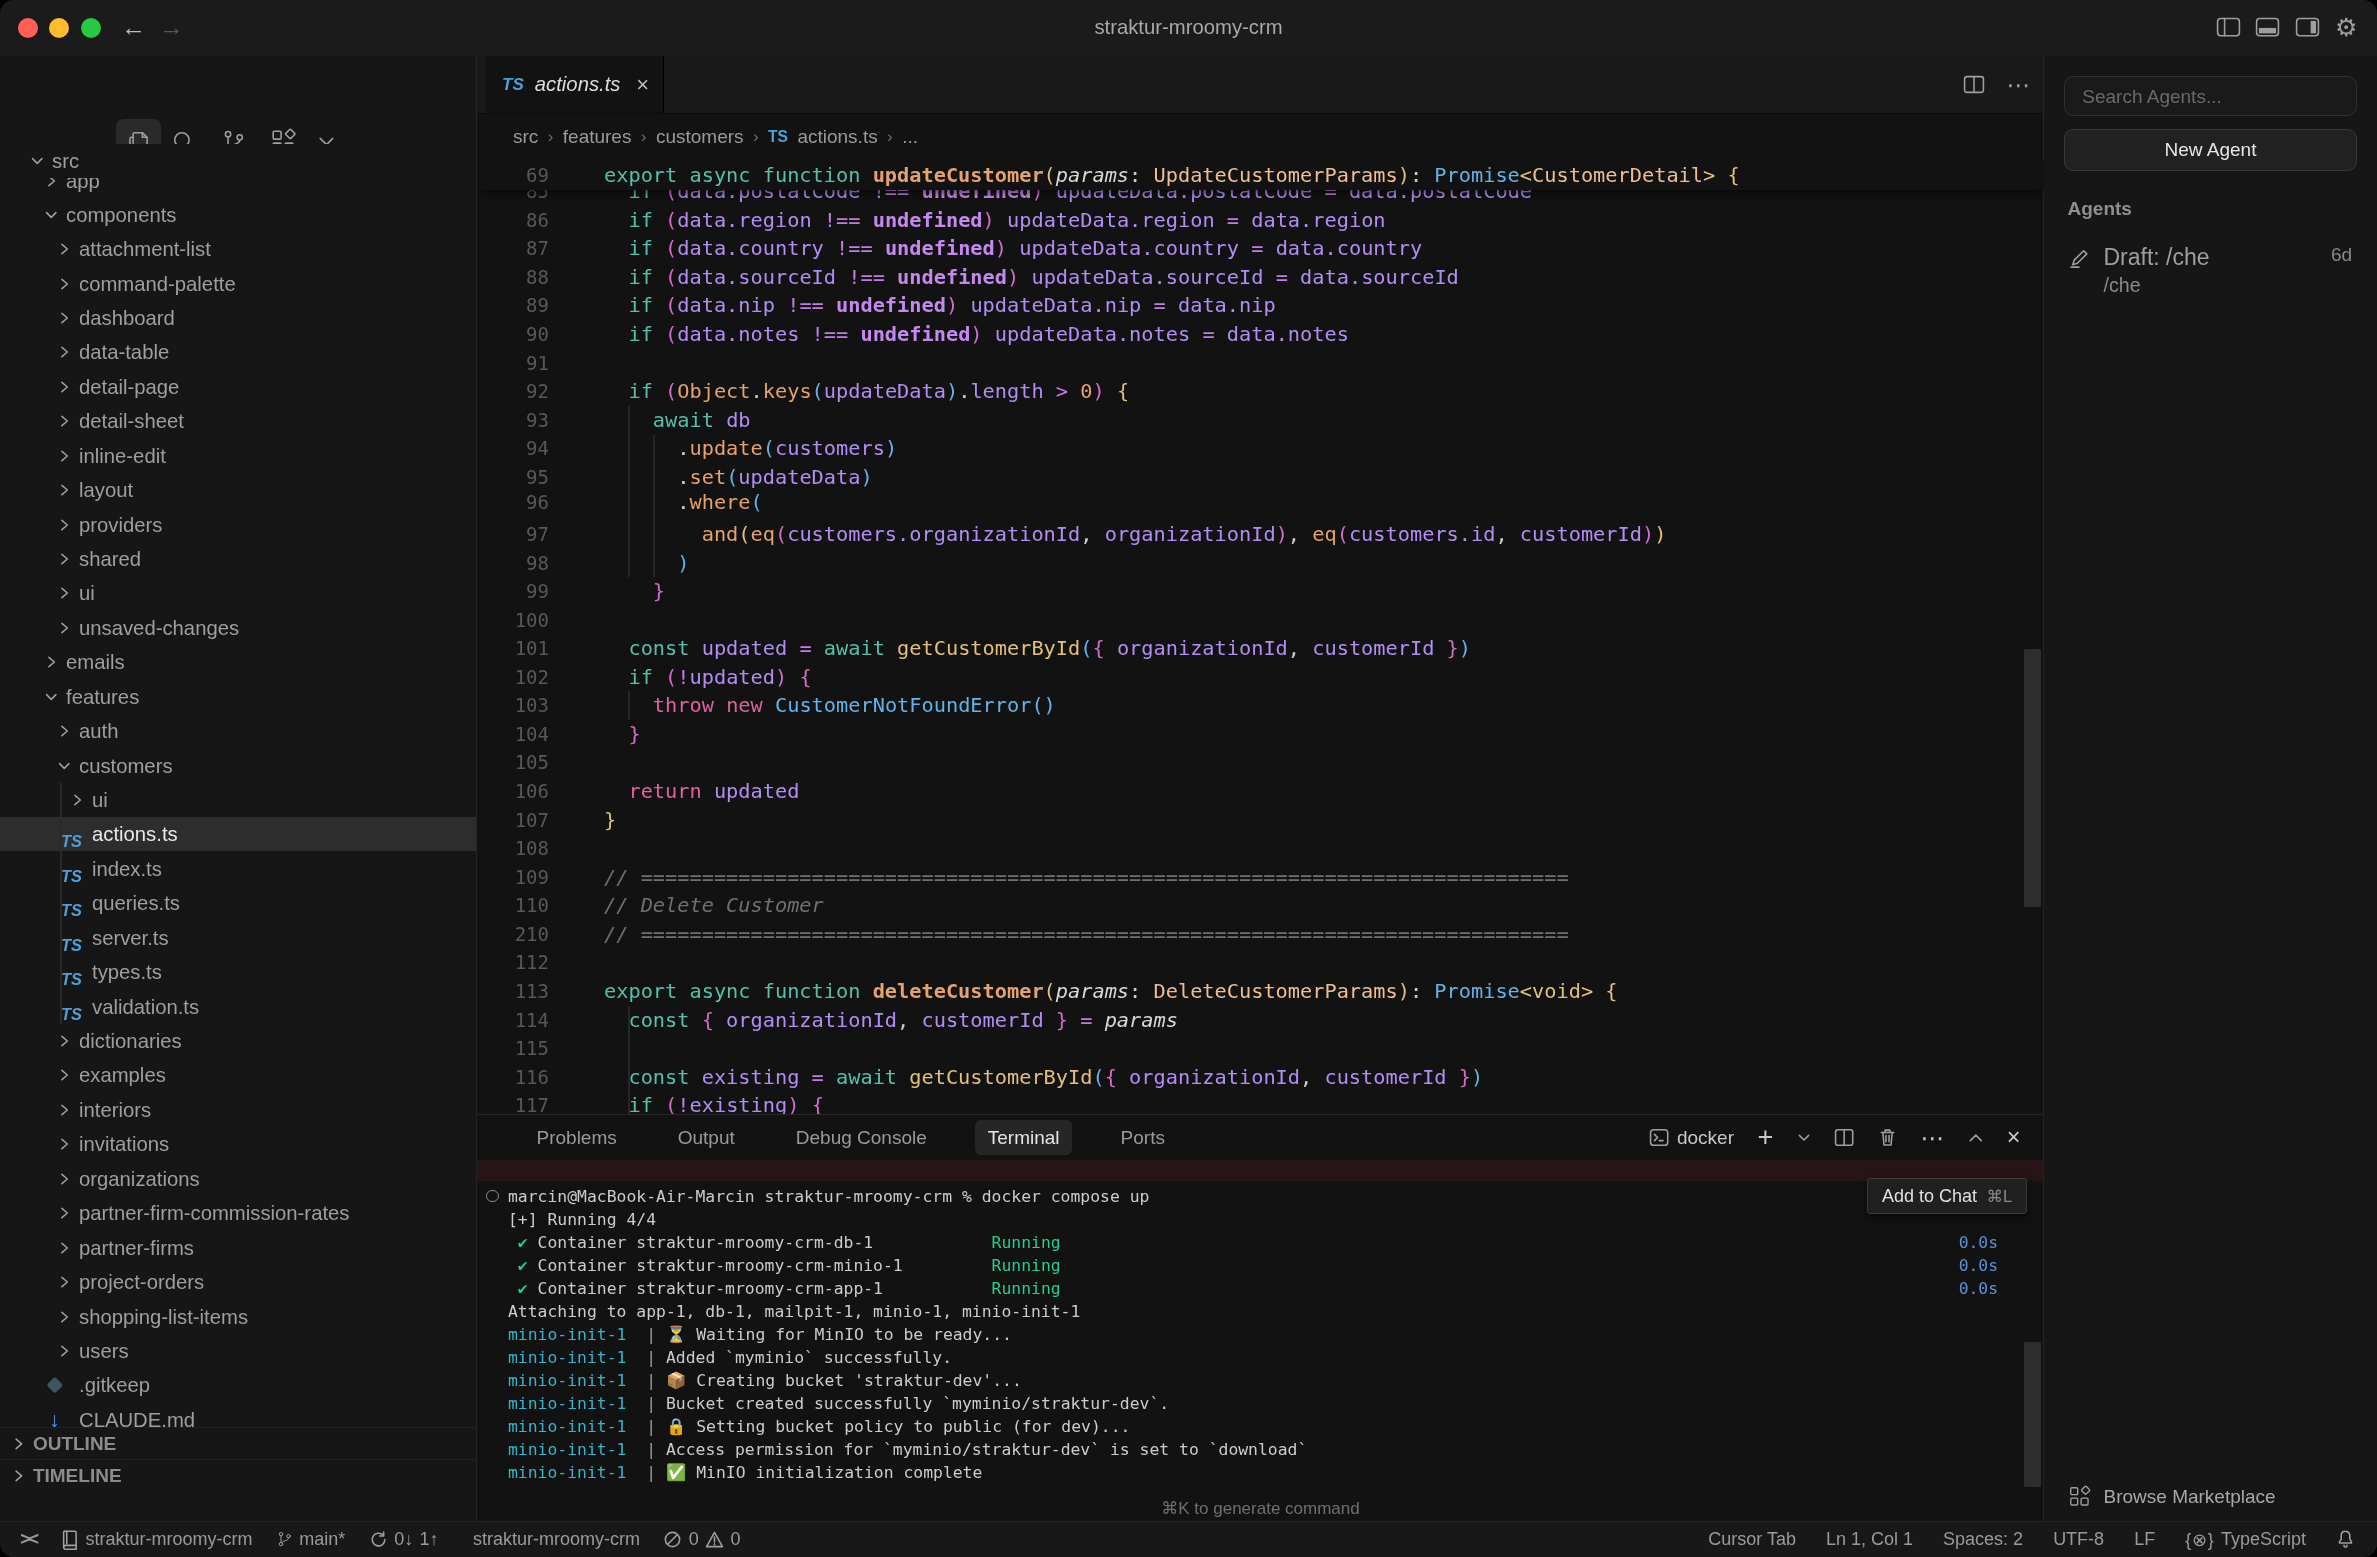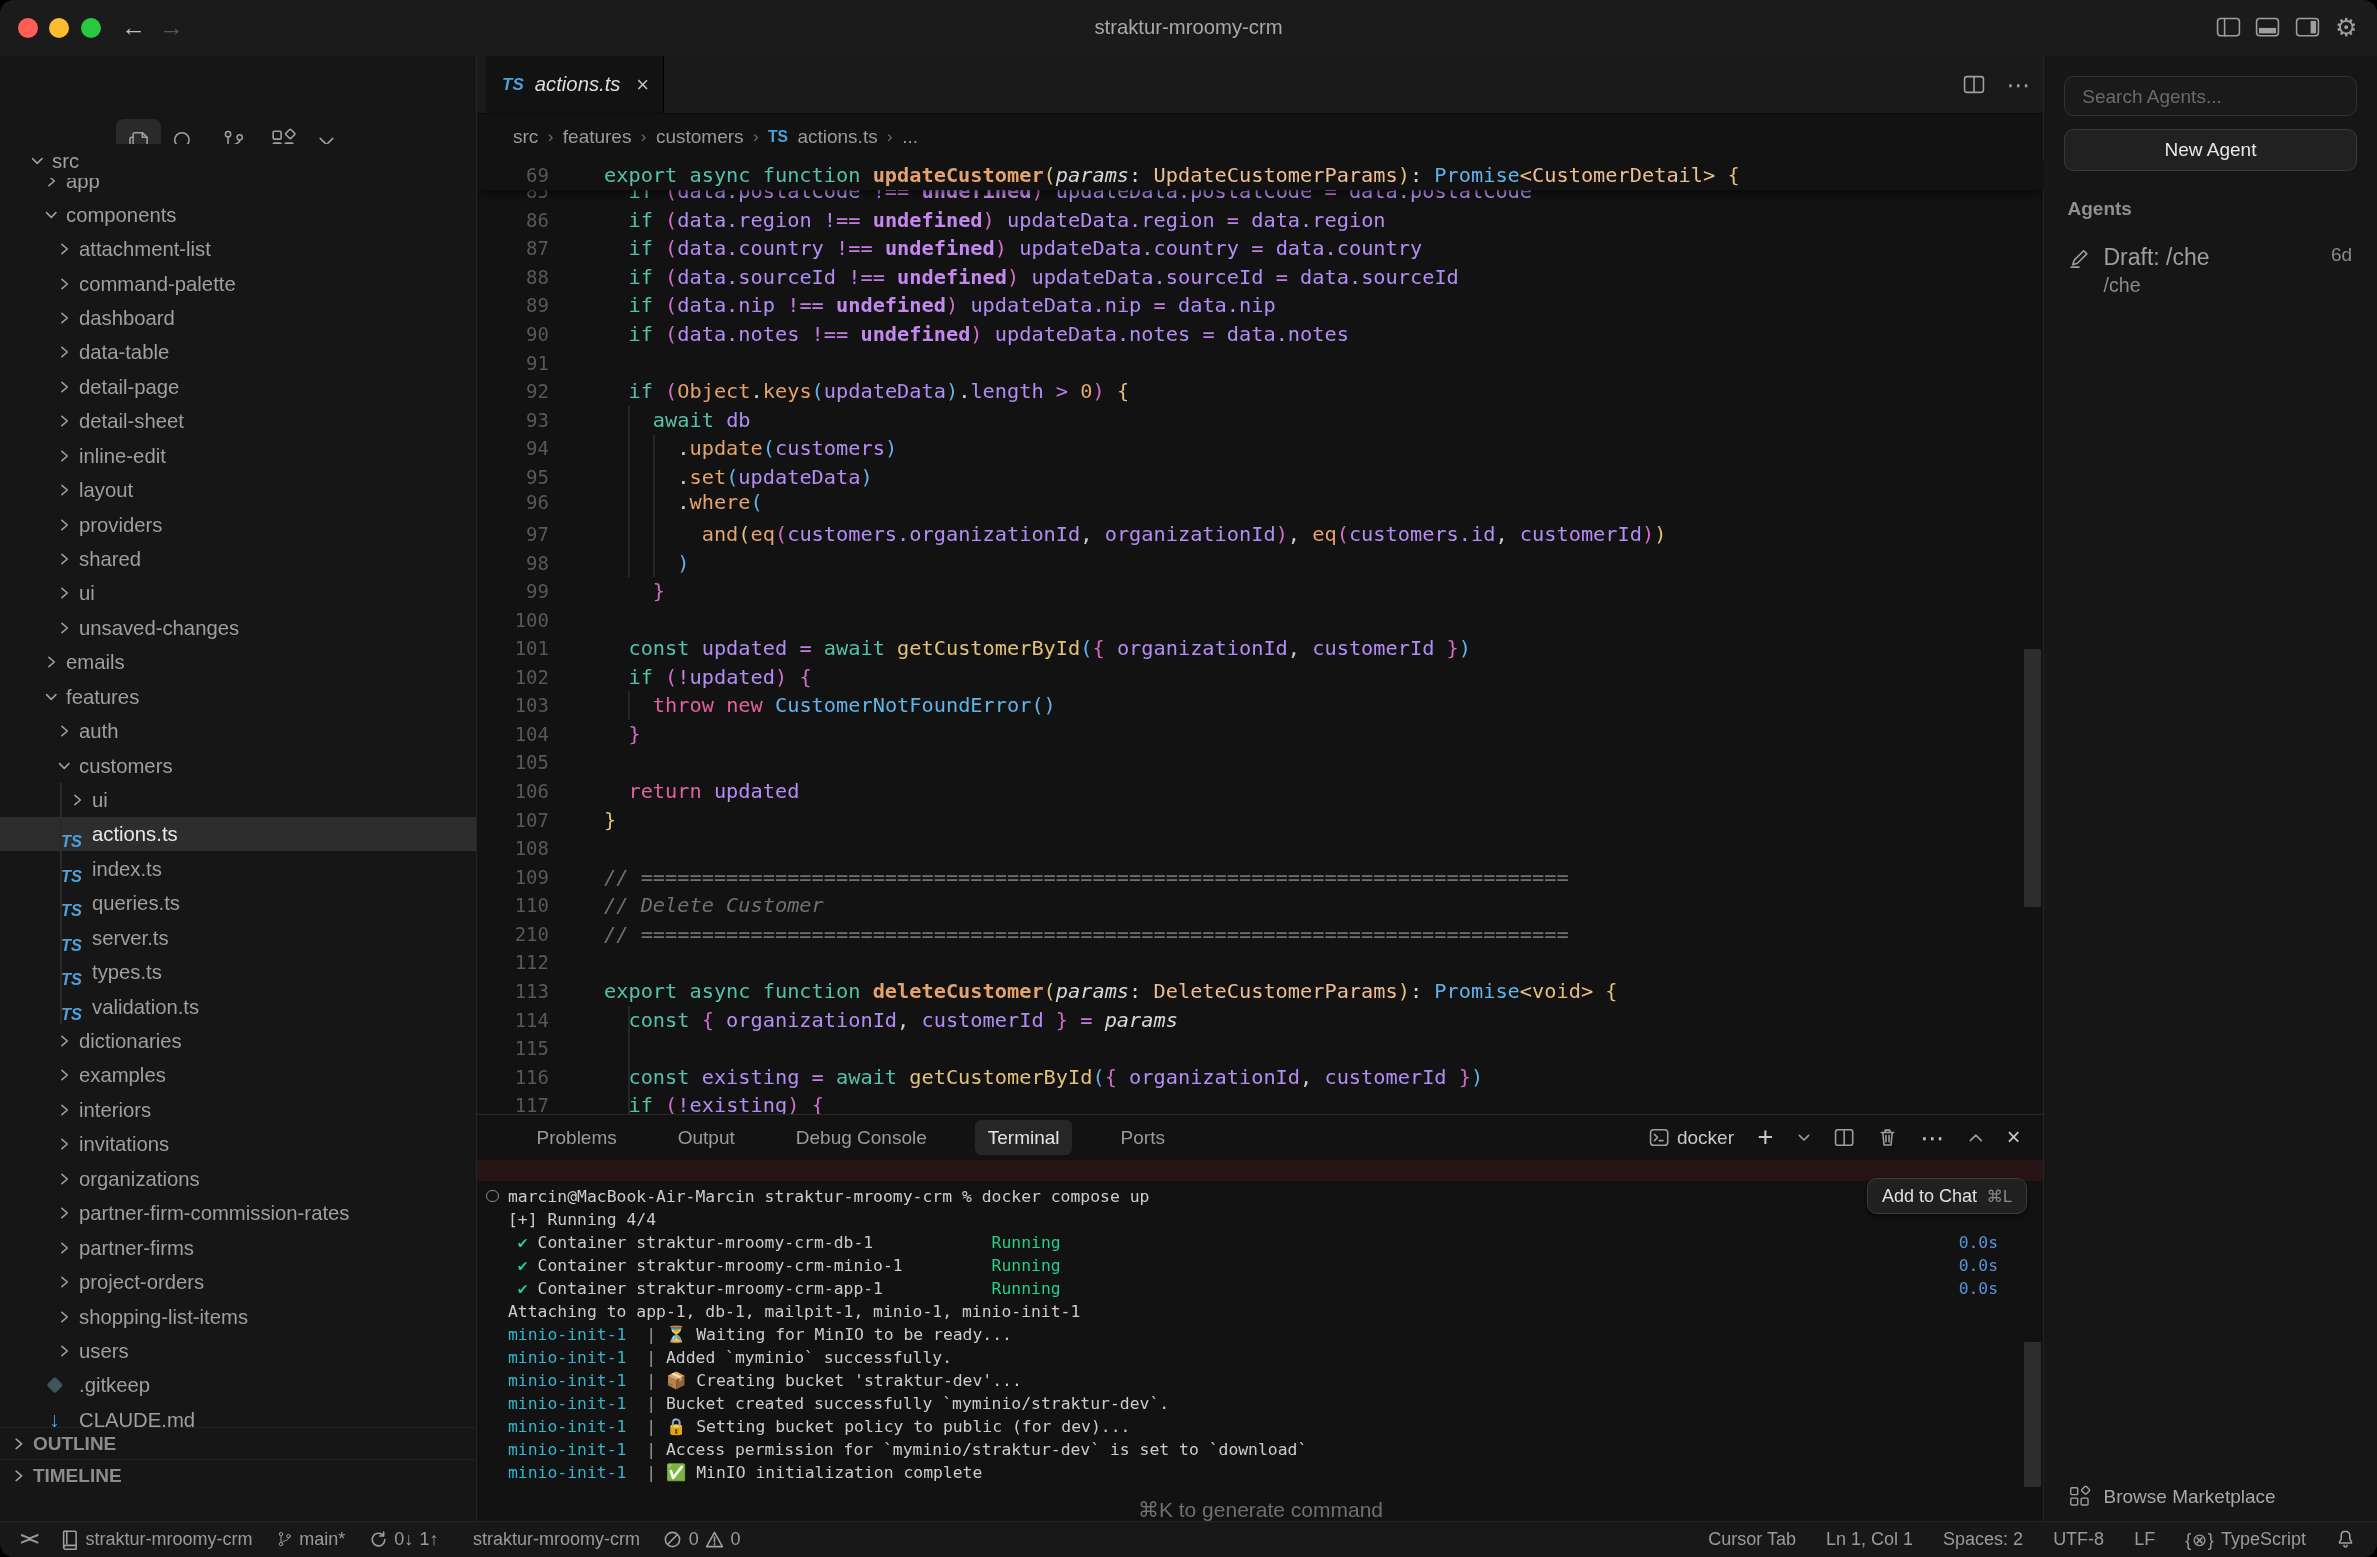--- a/index.html
+++ b/index.html
@@ -65,22 +65,22 @@
   .term-header{position:absolute;top:0;left:0;right:0;height:45px;}
   .term-tabs{position:absolute;left:47px;top:0;height:45px;display:flex;align-items:center;gap:36px;font-size:19px;color:#9a9a9a;}
   .term-tab{cursor:pointer;padding:6.3px 12.5px;border-radius:6.3px;}
   .term-tab.active{background:#262626;color:#e4e4e4;}
   .term-tools{position:absolute;right:23.5px;top:0;height:45px;display:flex;align-items:center;gap:23.5px;color:#c9c9c9;font-size:19px;}
   .term-band{position:absolute;top:45px;left:0;right:0;height:21px;background:#271416;}
   .term-body{position:absolute;top:70px;left:0;right:0;font-family:"DejaVu Sans Mono","DejaVu Sans",monospace;font-size:16.4px;}
   .term-line{height:23px;line-height:23px;white-space:pre;padding-left:31px;}
   .tt-p{color:#cccccc}.tt-g{color:#23d18b}.tt-b{color:#5893d8}.tt-c{color:#35b5cd}.tt-d{color:#9a9a9a}
   .cmd-dot{position:absolute;left:9.4px;top:75px;width:10.2px;height:10.2px;border:1.6px solid #8a8a8a;border-radius:50%;}
-  .term-hint{position:absolute;top:383px;left:0;right:0;text-align:center;color:#6f6f6f;font-size:21px;}
-  .add-chat{position:absolute;right:17px;top:63px;height:34px;background:#202020;border:0.8px solid #3c3c3c;border-radius:10px;display:flex;align-items:center;gap:9.4px;padding:0 14px;box-shadow:0 3.1px 7.8px rgba(0,0,0,.5);cursor:pointer;}
+  .term-hint{position:absolute;top:383px;left:0;right:0;text-align:center;color:#6f6f6f;font-size:17px;}
+  .add-chat{position:absolute;right:17px;top:63px;height:34px;background:#202020;border:0.8px solid #3c3c3c;border-radius:3px;display:flex;align-items:center;gap:9.4px;padding:0 14px;box-shadow:0 3.1px 7.8px rgba(0,0,0,.5);cursor:pointer;}
   .add-chat .t{color:#e0e0e0;font-size:18px;}
   .add-chat .k{color:#8a8a8a;font-size:16.4px;}
 
   
   .rightpanel{position:absolute;right:0;top:56px;width:333px;bottom:35px;background:#161616;border-left:0.8px solid #242424;}
   .search-box{position:absolute;left:20.3px;right:20.3px;top:19.6px;height:40px;border:0.8px solid #313131;border-radius:9.4px;background:#1a1a1a;color:#6a6a6a;font-size:19px;line-height:40px;padding:0 17px;box-sizing:border-box;}
   .new-agent{position:absolute;left:20.3px;right:20.3px;top:73px;height:40px;border:0.8px solid #3a3a3a;border-radius:9.4px;background:#212121;color:#e8e8e8;font-size:19px;text-align:center;line-height:40px;cursor:pointer;}
   .agents-h{position:absolute;left:23.5px;top:142px;color:#8f8f8f;font-weight:bold;font-size:19px;}
   .agent-item{position:absolute;left:23.5px;right:20.3px;top:188px;cursor:pointer;}
   .agent-item .title{position:absolute;left:36px;top:0;color:#9f9f9f;font-size:23px;}

